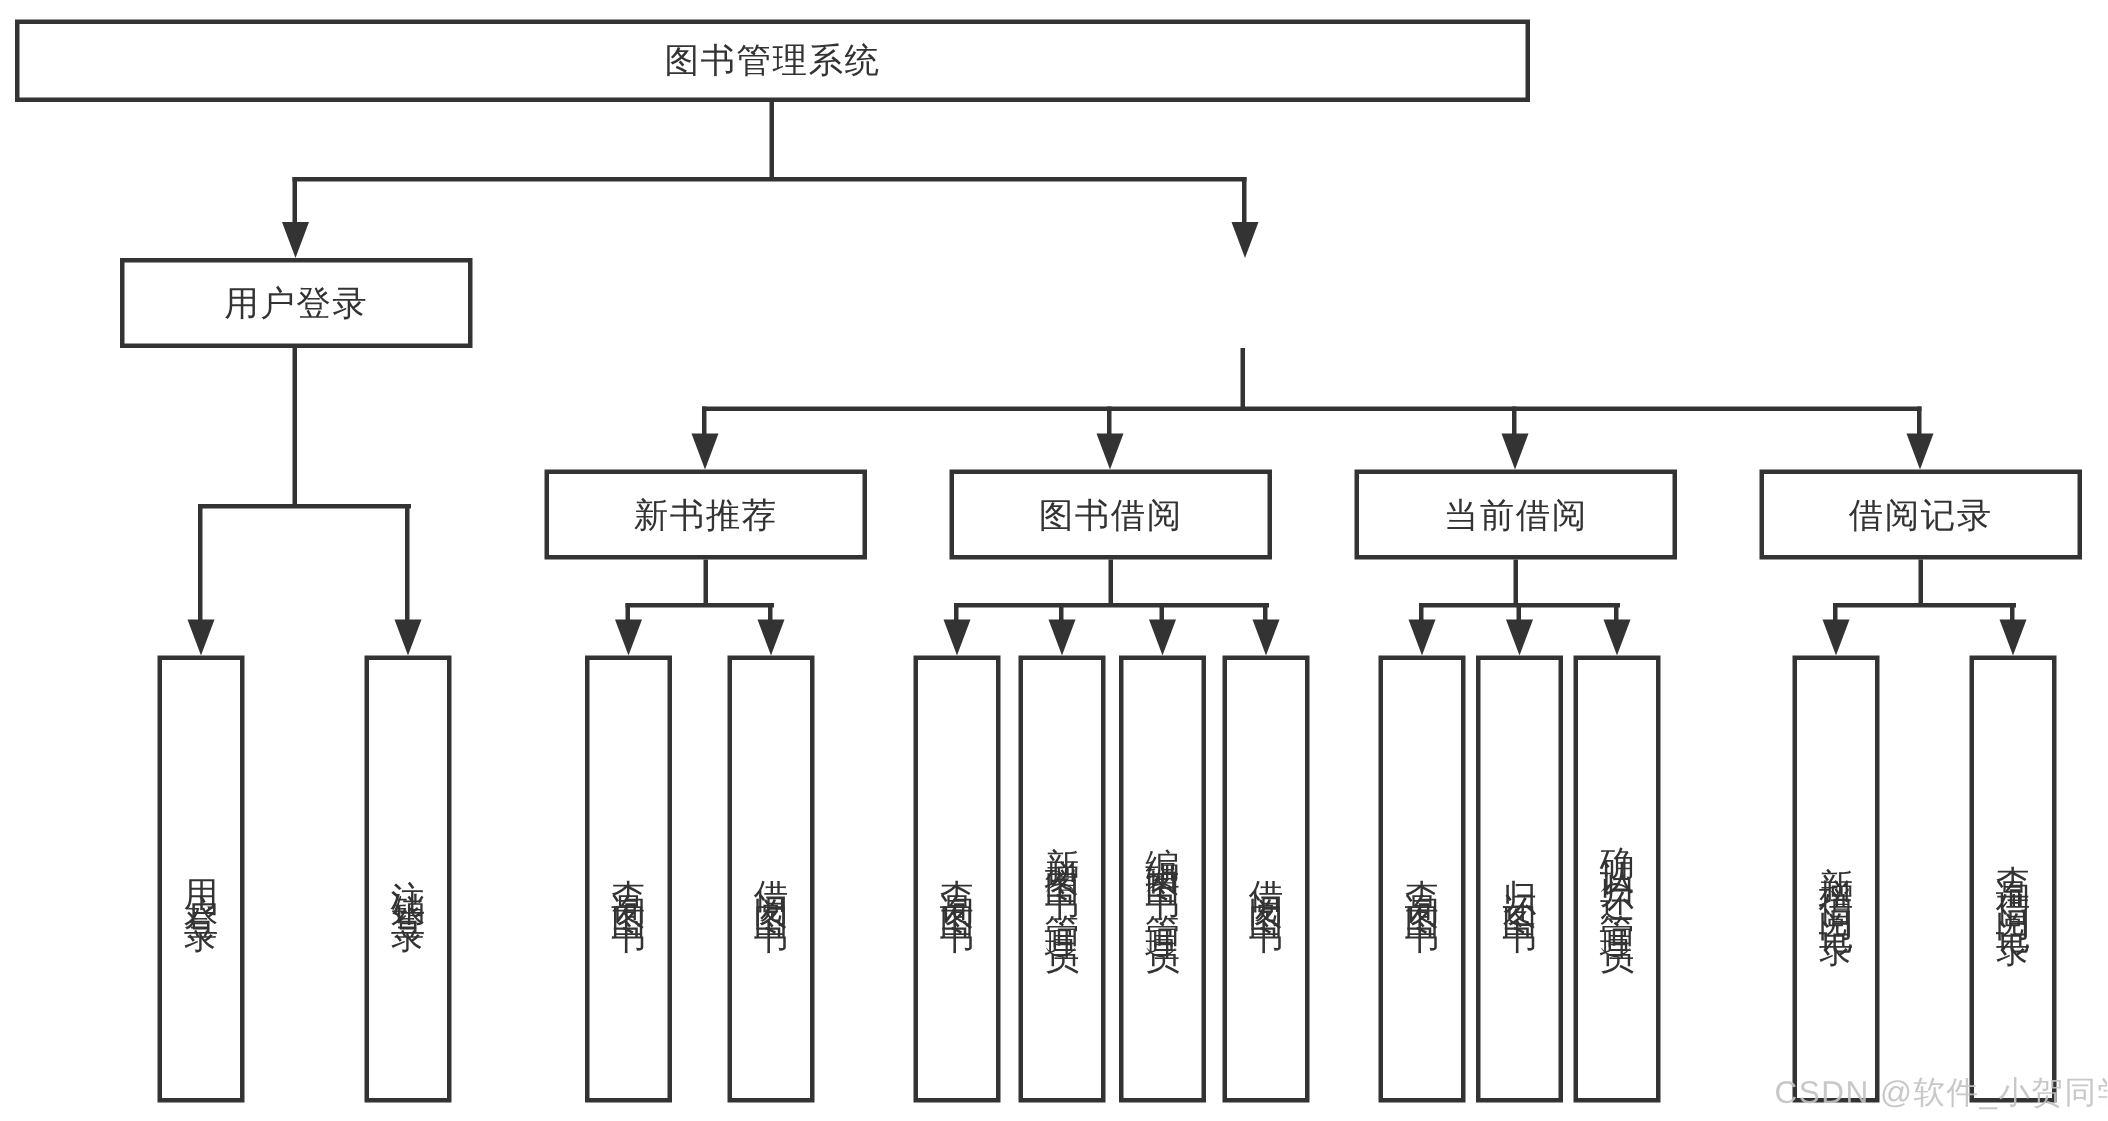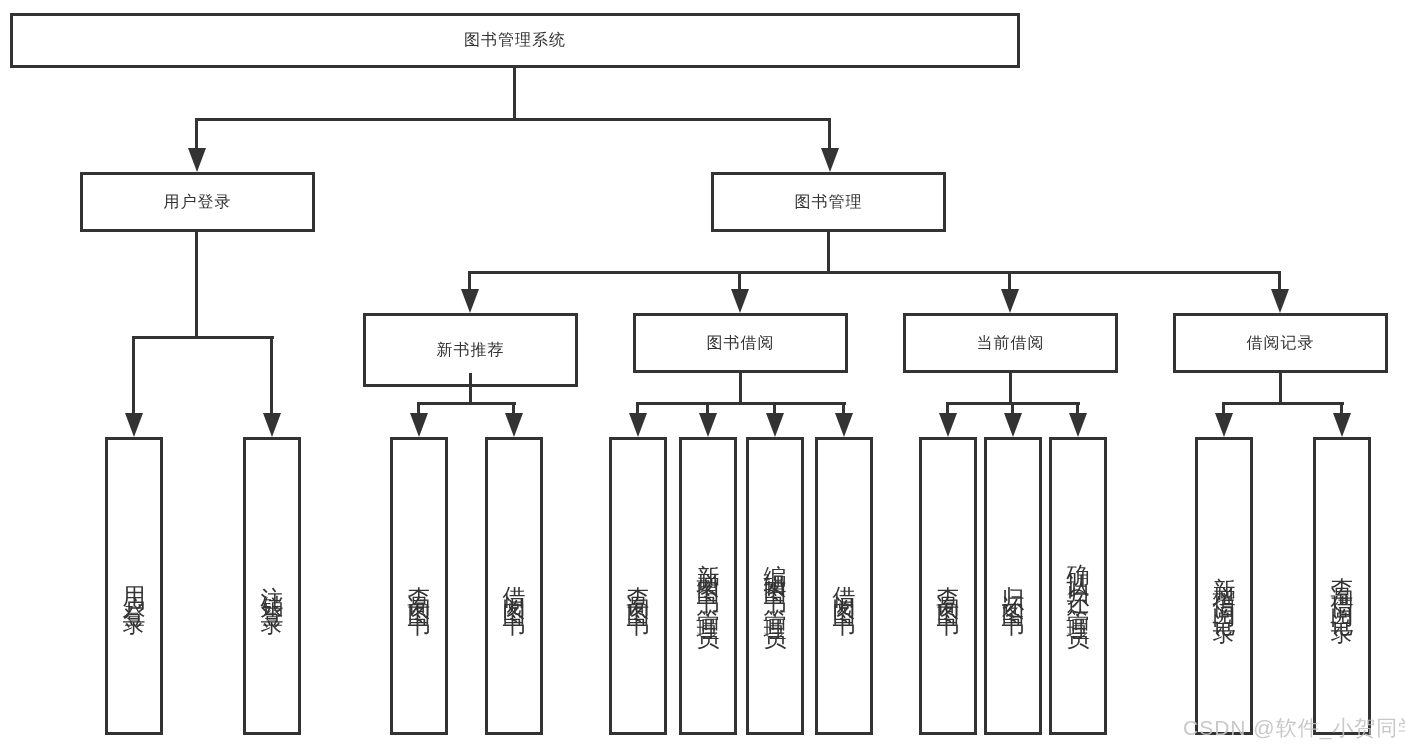--- a/index.html
+++ b/index.html
@@ -10,21 +10,21 @@
   }
   html,body{margin:0;padding:0;background:var(--bg);}
   #canvas{
     position:relative;width:1405px;height:747px;background:var(--bg);
     font-family:"Liberation Sans","DejaVu Sans",sans-serif;
     overflow:hidden;
   }
   .box{
     position:absolute;box-sizing:border-box;border:3px solid var(--line);
     background:#fff;display:flex;align-items:center;justify-content:center;
-    color:var(--text);font-size:16px;letter-spacing:1px;white-space:nowrap;
+    color:var(--text);font-size:23px;letter-spacing:1px;white-space:nowrap;
   }
   .vbox{
     writing-mode:vertical-rl;font-size:23px;letter-spacing:9px;
     line-height:1;white-space:nowrap;
   }
   .vline{position:absolute;width:3px;background:var(--line);}
   .hline{position:absolute;height:3px;background:var(--line);}
   .arrow{
     position:absolute;width:0;height:0;
     border-left:9px solid transparent;border-right:9px solid transparent;
@@ -43,41 +43,40 @@
   <div class="box" style="left:10px;top:13px;width:1010px;height:55px;">图书管理系统</div>
 
   <div class="vline" style="left:513px;top:68px;height:50px;"></div>
   <div class="hline" style="left:195px;top:118px;width:636px;"></div>
   <div class="vline" style="left:195px;top:118px;height:32px;"></div>
   <div class="arrow" style="left:188px;top:148px;"></div>
   <div class="vline" style="left:828px;top:118px;height:32px;"></div>
   <div class="arrow" style="left:821px;top:148px;"></div>
 
   <div class="box" style="left:80px;top:172px;width:235px;height:60px;">用户登录</div>
-  <div class="box" style="left:711px;top:172px;width:235px;height:60px;">图书管理</div>
 
   <div class="vline" style="left:195px;top:232px;height:104px;"></div>
   <div class="hline" style="left:132px;top:336px;width:142px;"></div>
   <div class="vline" style="left:132px;top:336px;height:80px;"></div>
   <div class="arrow" style="left:125px;top:413px;"></div>
   <div class="vline" style="left:270px;top:336px;height:80px;"></div>
   <div class="arrow" style="left:263px;top:413px;"></div>
 
   <div class="vline" style="left:827px;top:232px;height:42px;"></div>
   <div class="hline" style="left:468px;top:271px;width:813px;"></div>
   <div class="vline" style="left:468px;top:271px;height:20px;"></div>
   <div class="arrow" style="left:461px;top:289px;"></div>
   <div class="vline" style="left:738px;top:271px;height:20px;"></div>
   <div class="arrow" style="left:731px;top:289px;"></div>
   <div class="vline" style="left:1008px;top:271px;height:20px;"></div>
   <div class="arrow" style="left:1001px;top:289px;"></div>
   <div class="vline" style="left:1278px;top:271px;height:20px;"></div>
   <div class="arrow" style="left:1271px;top:289px;"></div>
 
-  <div class="box" style="left:363px;top:313px;width:215px;height:74px;">新书推荐</div>
+  <div class="box" style="left:363px;top:313px;width:215px;height:60px;">新书推荐</div>
   <div class="box" style="left:903px;top:313px;width:215px;height:60px;">当前借阅</div>
   <div class="box" style="left:633px;top:313px;width:215px;height:60px;">图书借阅</div>
   <div class="box" style="left:1173px;top:313px;width:215px;height:60px;">借阅记录</div>
 
   <div class="vline" style="left:469px;top:373px;height:31px;"></div>
   <div class="vline" style="left:739px;top:373px;height:31px;"></div>
   <div class="vline" style="left:1009px;top:373px;height:31px;"></div>
   <div class="vline" style="left:1279px;top:373px;height:31px;"></div>
 
   <div class="hline" style="left:417px;top:402px;width:99px;"></div>

